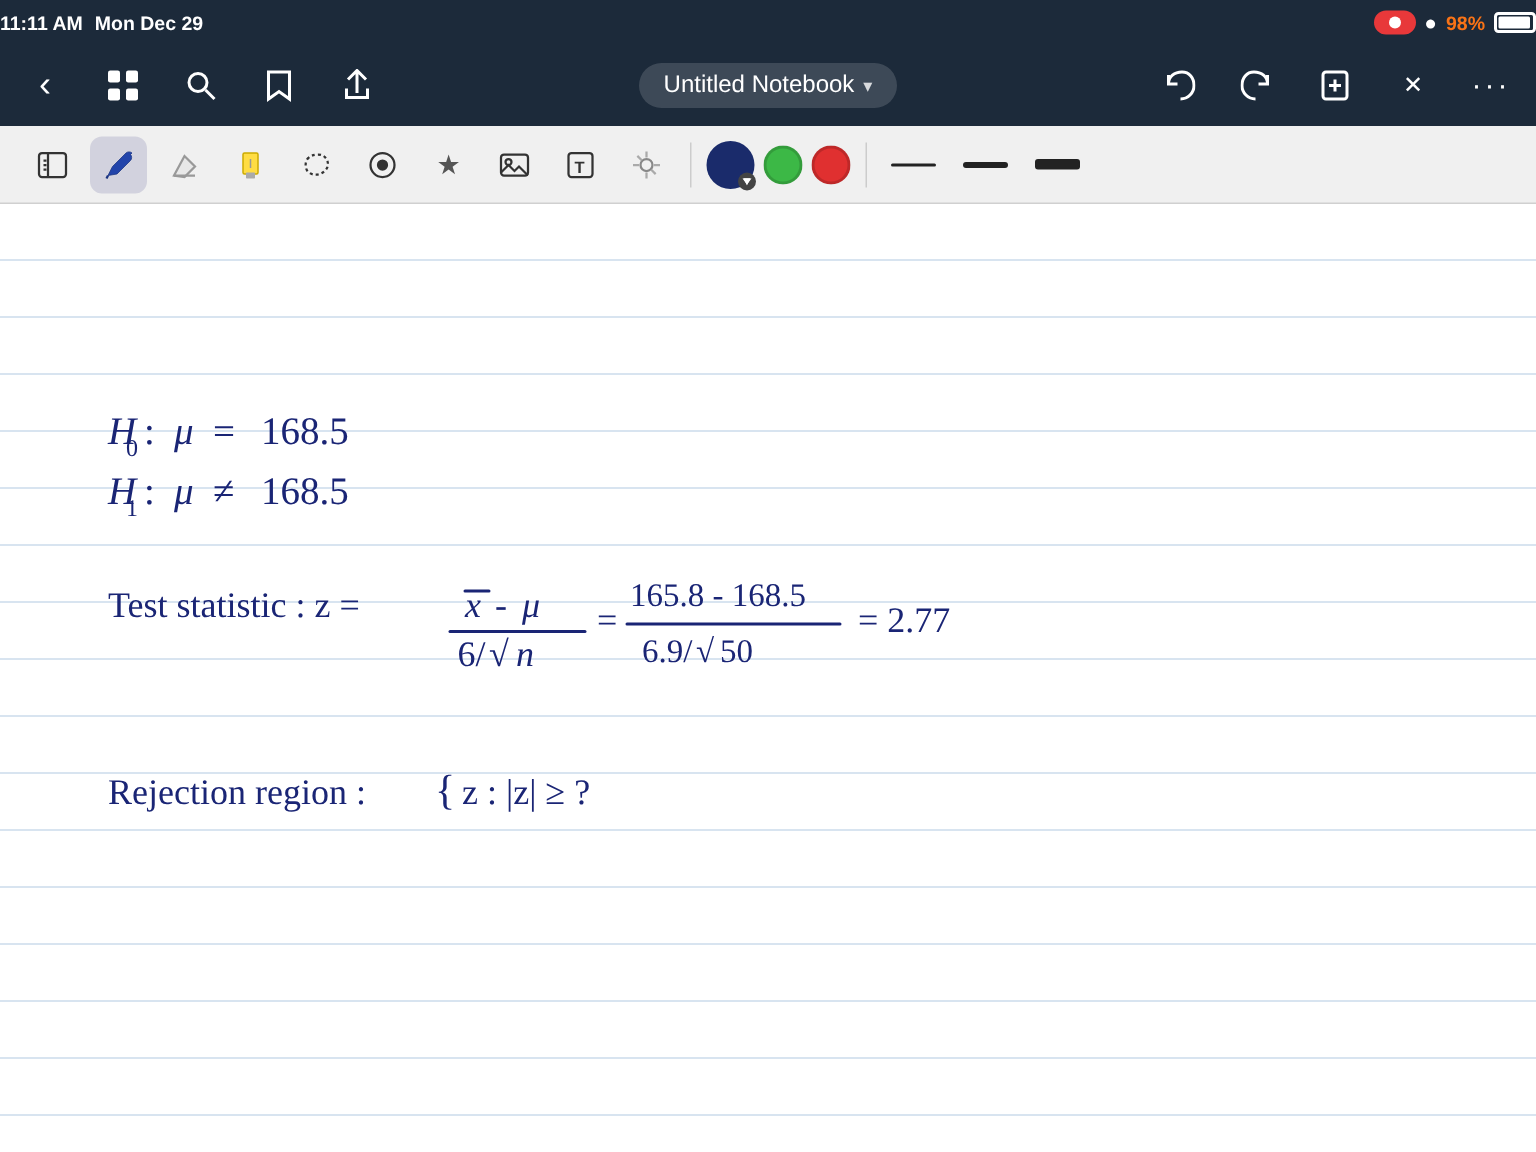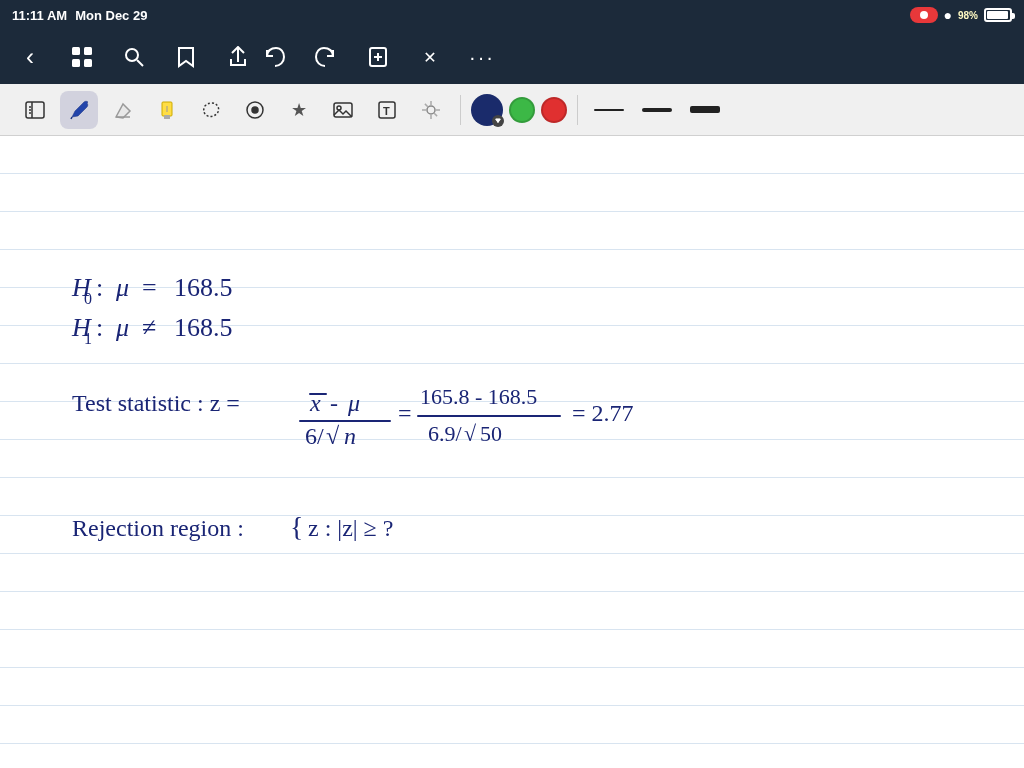--- a/index.html
+++ b/index.html
@@ -11,21 +11,21 @@
       background: #1c2a3a;
     }
 
     
     #status-bar {
       height: 30px;
       background: #1c2a3a;
       display: flex;
       align-items: center;
       justify-content: space-between;
-      padding: 0 12px;
+      padding: 0 0;
       color: white;
       font-size: 13px;
       font-weight: 600;
     }
     .status-left { display: flex; gap: 8px; align-items: center; }
     .status-right { display: flex; gap: 6px; align-items: center; }
     .battery-icon {
       display: flex; align-items: center; gap: 3px;
     }
     .battery-box {
@@ -155,21 +155,21 @@
 <div id="status-bar">
   <div class="status-left">
     <span>11:11 AM</span>
     <span>Mon Dec 29</span>
   </div>
   <div class="status-right">
     <div class="recording-dot">
       <div class="recording-dot-inner"></div>
     </div>
     <span style="font-size:14px; color:white;">●</span>
-    <span style="color:#fef9c3; font-size:10px;">98%</span>
+    <span style="color:#f97316; font-size:13px;">98%</span>
     <div class="battery-icon">
       <div class="battery-box">
           <div class="battery-fill"></div>
         </div>
     </div>
   </div>
 </div>
 
 <div id="nav-bar">
   <div class="nav-left">
@@ -191,20 +191,26 @@
     <div class="nav-btn">
       <svg width="18" height="22" viewBox="0 0 18 22" fill="none" stroke="white" stroke-width="2">
         <path d="M2 2h14v18l-7-5-7 5V2z"></path>
       </svg>
     </div>
     <div class="nav-btn">
       <svg width="20" height="22" viewBox="0 0 20 22" fill="none" stroke="white" stroke-width="2">
         <path d="M10 2v14M4 7l6-6 6 6"></path>
         <path d="M3 13v6h14v-6"></path>
       </svg>
+    </div>
+  </div>
+  <div class="nav-center">
+    <div class="notebook-title-btn">
+      <span>Untitled Notebook</span>
+      <span class="chevron">▾</span>
     </div>
   </div>
   <div class="nav-right">
     <div class="nav-btn">
       <svg width="22" height="22" viewBox="0 0 22 22" fill="none" stroke="white" stroke-width="2">
         <path d="M4 10 C4 5 8 2 13 2 C18 2 21 6 21 11 C21 16 17 20 12 20"></path>
         <polyline points="4,4 4,10 10,10"></polyline>
       </svg>
     </div>
     <div class="nav-btn">

